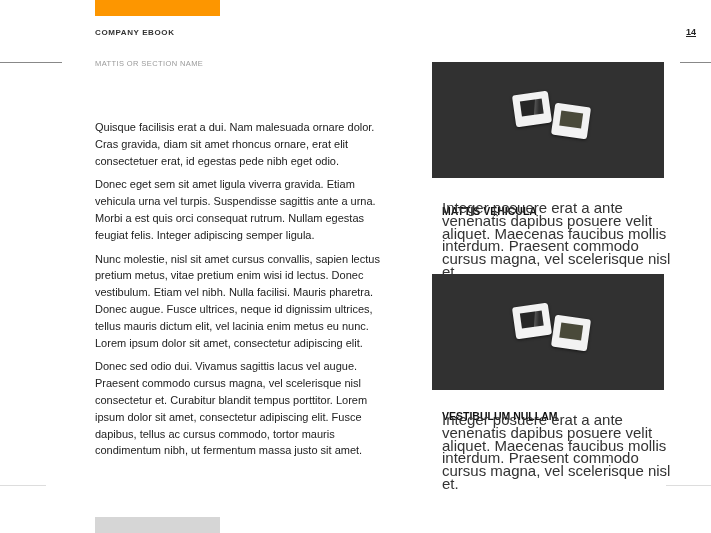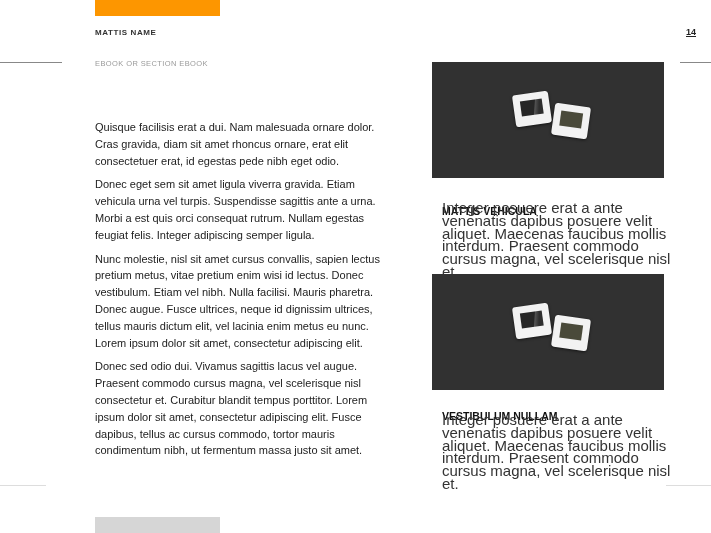--- a/index.html
+++ b/index.html
@@ -31,25 +31,25 @@
   .cap-text { width: 230px; font-size: 15px; line-height: 12.8px; color: #333; }
   .t1 { left: 442px; top: 205px; }
   .x1 { left: 442px; top: 202px; }
   .t2 { left: 442px; top: 410px; }
   .x2 { left: 442px; top: 414px; }
 </style>
 </head>
 <body>
 
 <div class="abs orange-bar"></div>
-<div class="abs company">MATTIS NAME</div>
+<div class="abs company">COMPANY EBOOK</div>
 <div class="abs pagenum">14</div>
 <div class="abs rule-left"></div>
 <div class="abs rule-right"></div>
-<div class="abs section">EBOOK OR SECTION EBOOK</div>
+<div class="abs section">MATTIS OR SECTION NAME</div>
 
 <div class="abs body-col">
   <p>Quisque facilisis erat a dui. Nam malesuada ornare dolor. Cras gravida, diam sit amet rhoncus ornare, erat elit consectetuer erat, id egestas pede nibh eget odio.</p>
   <p>Donec eget sem sit amet ligula viverra gravida. Etiam vehicula urna vel turpis. Suspendisse sagittis ante a urna. Morbi a est quis orci consequat rutrum. Nullam egestas feugiat felis. Integer adipiscing semper ligula.</p>
   <p>Nunc molestie, nisl sit amet cursus convallis, sapien lectus pretium metus, vitae pretium enim wisi id lectus. Donec vestibulum. Etiam vel nibh. Nulla facilisi. Mauris pharetra. Donec augue. Fusce ultrices, neque id dignissim ultrices, tellus mauris dictum elit, vel lacinia enim metus eu nunc. Lorem ipsum dolor sit amet, consectetur adipiscing elit.</p>
   <p>Donec sed odio dui. Vivamus sagittis lacus vel augue. Praesent commodo cursus magna, vel scelerisque nisl consectetur et. Curabitur blandit tempus porttitor. Lorem ipsum dolor sit amet, consectetur adipiscing elit. Fusce dapibus, tellus ac cursus commodo, tortor mauris condimentum nibh, ut fermentum massa justo sit amet.</p>
 </div>
 
 <div class="abs media m1">
   <div>

